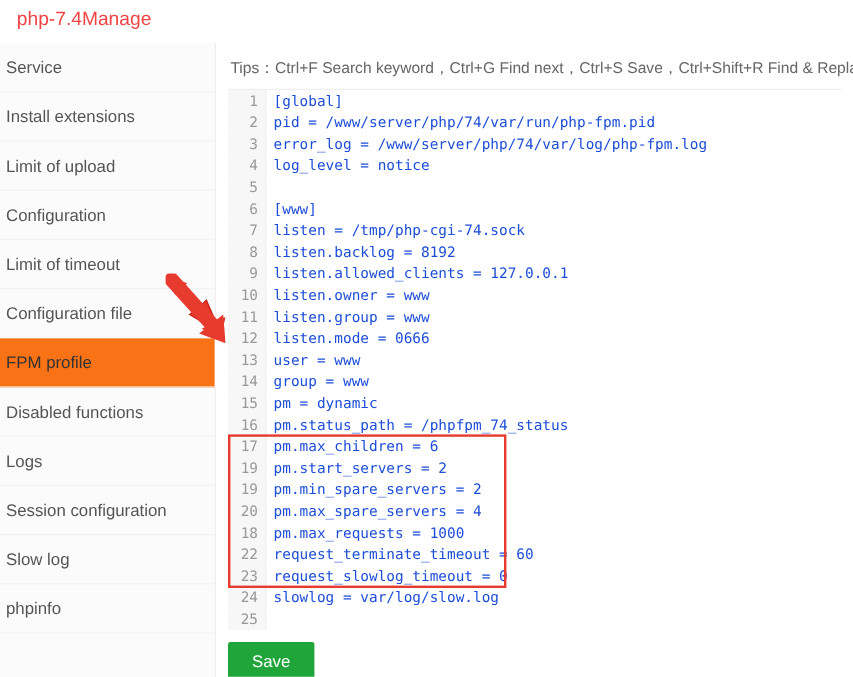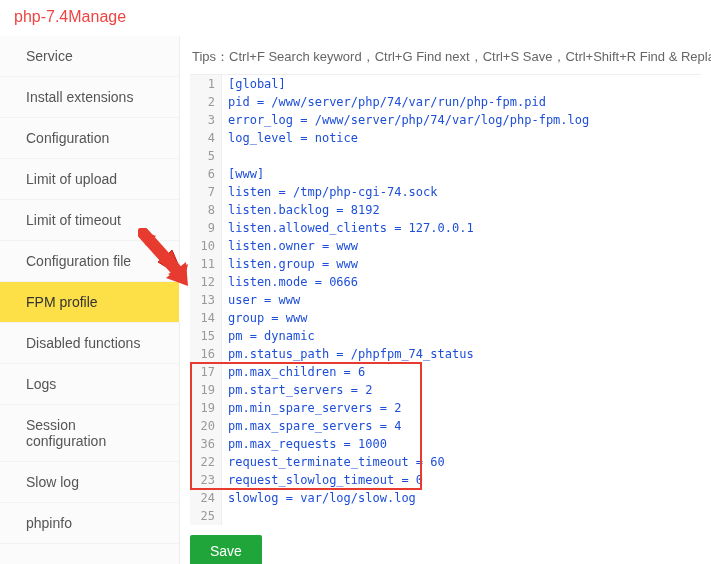--- a/index.html
+++ b/index.html
@@ -22,28 +22,28 @@
   .wrap {
     display: flex;
   }
   .sidebar {
     width: 180px;
     flex-shrink: 0;
     background: #fbfbfb;
     border-right: 1px solid #eee;
   }
   .side-item {
-    padding: 12px 26px;
+    padding: 12px 5px;
     font-size: 14px;
     color: #555;
     cursor: pointer;
     border-bottom: 1px solid #f2f2f2;
   }
   .side-item.active {
-    background: #fde047;
+    background: #f97316;
     color: #333;
     position: relative;
   }
   .side-item.active::after{
     content:"";
     position:absolute;
     right:-1px; top:0; bottom:0;
     width:1px; background:#fff;
   }
   .main {
@@ -106,22 +106,22 @@
 </style>
 </head>
 <body>
 
 <div class="title">php-7.4Manage</div>
 
 <div class="wrap">
   <div class="sidebar" id="sidebar">
       <div class="side-item">Service</div>
       <div class="side-item">Install extensions</div>
+      <div class="side-item">Limit of upload</div>
       <div class="side-item">Configuration</div>
-      <div class="side-item">Limit of upload</div>
       <div class="side-item">Limit of timeout</div>
       <div class="side-item">Configuration file</div>
       <div class="side-item active">FPM profile</div>
       <div class="side-item">Disabled functions</div>
       <div class="side-item">Logs</div>
       <div class="side-item">Session configuration</div>
       <div class="side-item">Slow log</div>
       <div class="side-item">phpinfo</div>
     </div>
   <div class="main">
@@ -202,21 +202,21 @@
         </div>
         <div class="line">
           <div class="gutter">19</div>
           <div class="code">pm.min_spare_servers = 2</div>
         </div>
         <div class="line">
           <div class="gutter">20</div>
           <div class="code">pm.max_spare_servers = 4</div>
         </div>
         <div class="line">
-          <div class="gutter">36</div>
+          <div class="gutter">18</div>
           <div class="code">pm.max_requests = 1000</div>
         </div>
         <div class="line">
           <div class="gutter">22</div>
           <div class="code">request_terminate_timeout = 60</div>
         </div>
         <div class="line">
           <div class="gutter">23</div>
           <div class="code">request_slowlog_timeout = 0</div>
         </div>

